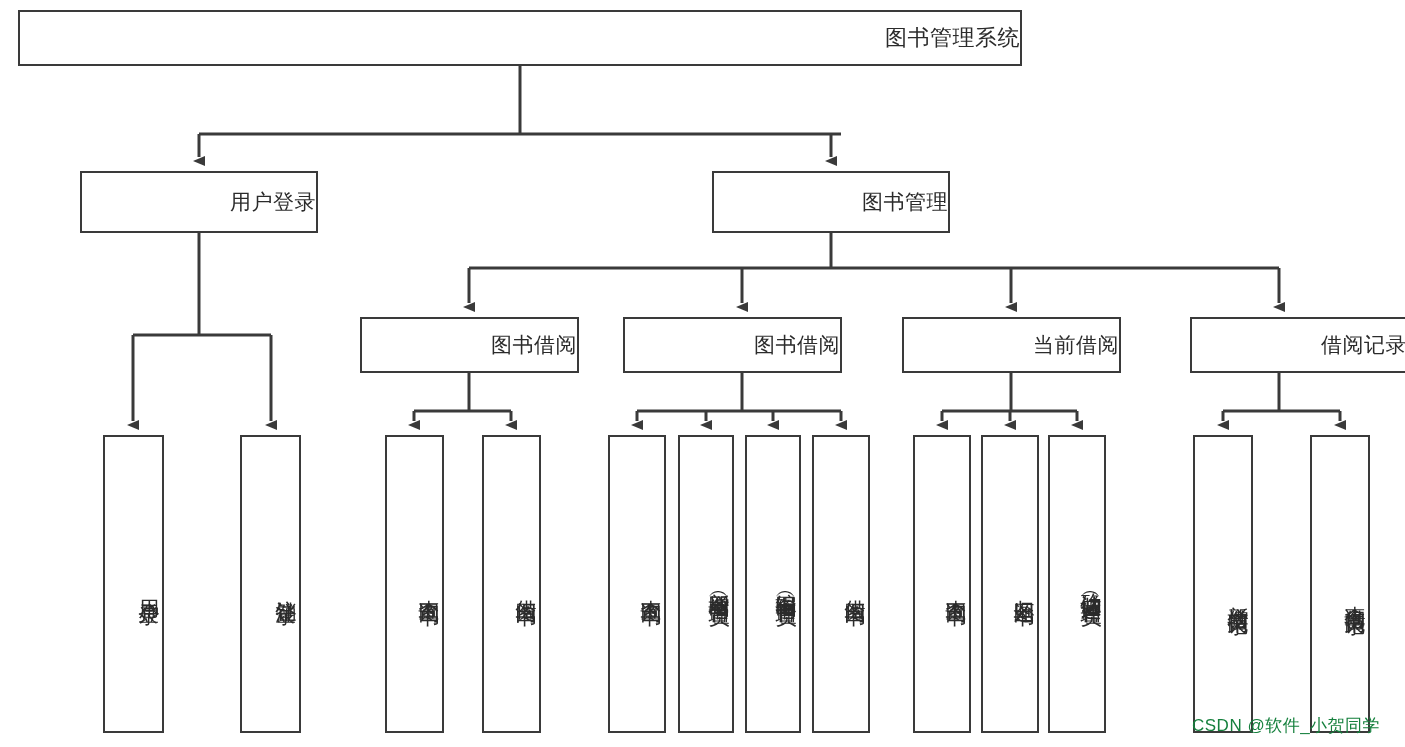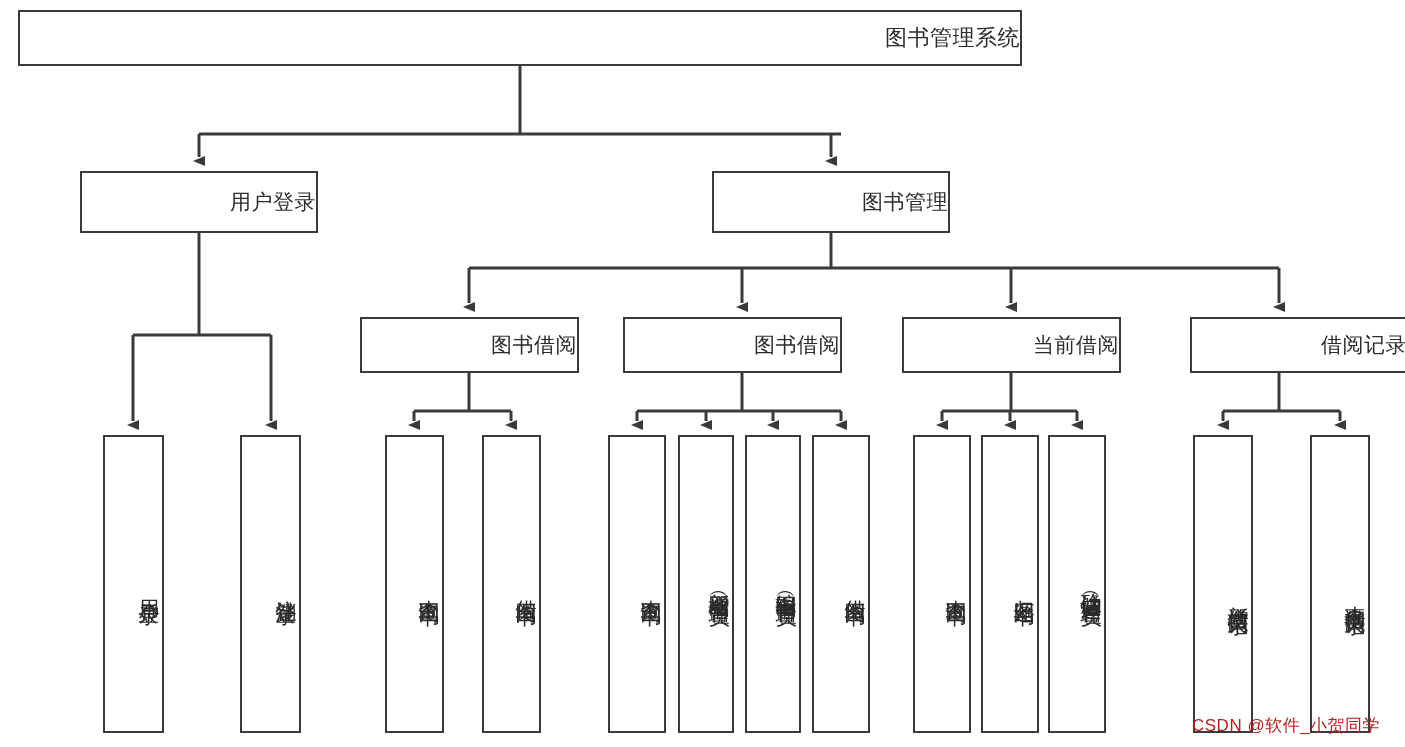--- a/index.html
+++ b/index.html
@@ -54,21 +54,21 @@
     writing-mode: vertical-rl;
     text-orientation: upright;
     display: block;
     text-align: center;
   }
   .node.root {
     font-size: 22px;
   }
   .watermark {
     position: absolute;
-    color: #b91c1c;
+    color: #15803d;
     font-size: 17px;
     letter-spacing: 0.5px;
     white-space: nowrap;
     user-select: none;
   }
 </style>
 </head>
 <body>
 
 <div id="canvas">

